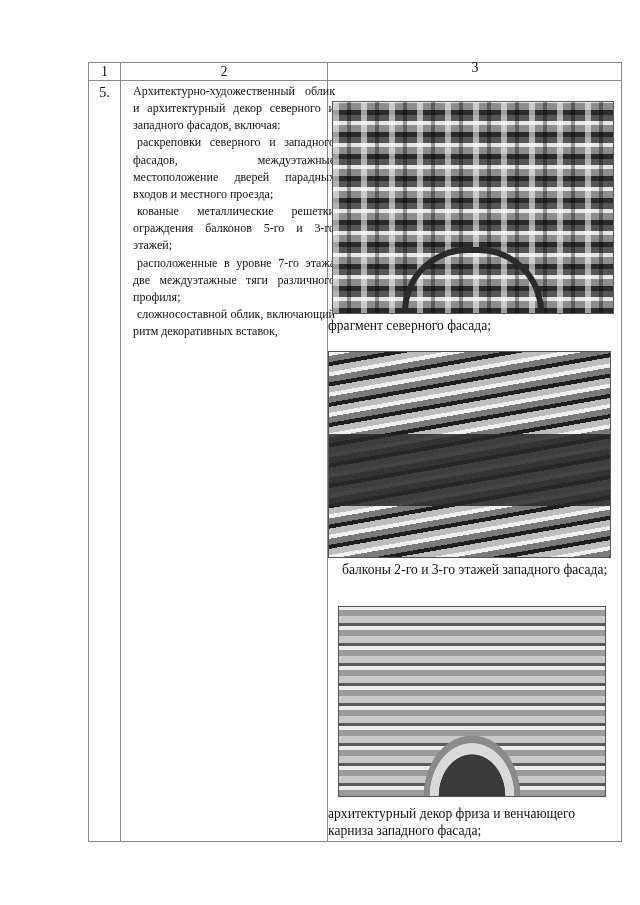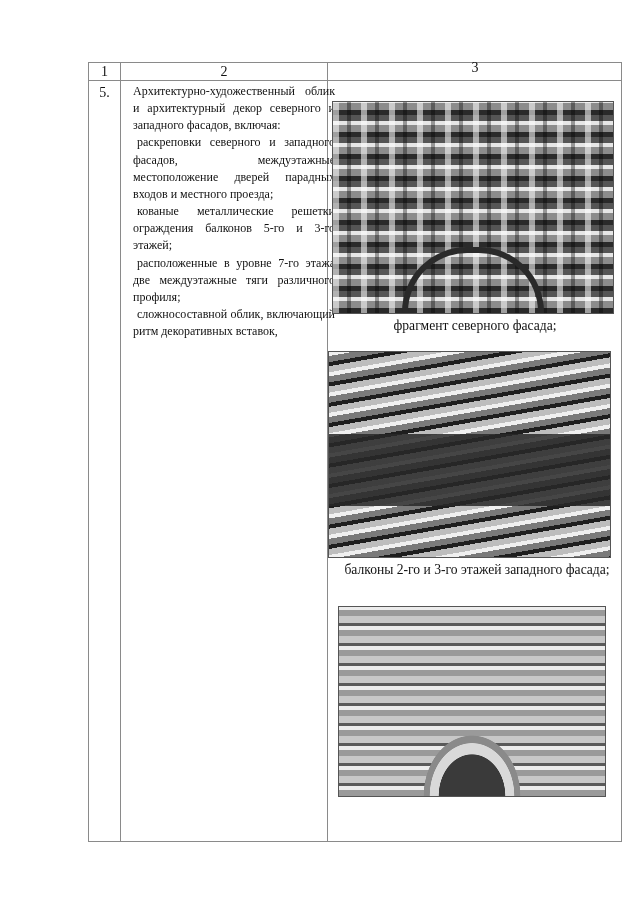--- a/index.html
+++ b/index.html
@@ -8,21 +8,21 @@
   .tbl { position:absolute; left:88px; top:62px; width:534px; height:780px;
          border:1px solid #8a8a8a; box-sizing:border-box; }
   .vline { position:absolute; top:0; bottom:0; width:1px; background:#8a8a8a; }
   .hline { position:absolute; left:0; right:0; height:1px; background:#8a8a8a; }
   .hdr { position:absolute; top:0; height:17px; font-size:14px; line-height:17px; text-align:center; }
   .num { position:absolute; left:0; width:31px; top:21px; font-size:14px; text-align:center; line-height:17px; }
   .desc { position:absolute; left:44px; width:202px; top:20px; font-size:12px; line-height:17.15px; }
   .desc p { margin:0; text-align:justify; text-align-last:left; }
   .desc p.item { text-indent:4px; }
   .photo { position:absolute; border:1px solid #555; box-sizing:border-box; overflow:hidden; }
-  .cap { position:absolute; font-size:13.6px; line-height:17px; text-align:center; }
+  .cap { position:absolute; font-size:13.6px; line-height:17px; }
   
   .ph1 { background:
       repeating-linear-gradient(90deg, rgba(255,255,255,.55) 0 6px, transparent 6px 14px, rgba(0,0,0,.35) 14px 18px, transparent 18px 28px),
       repeating-linear-gradient(0deg, #2a2a2a 0 5px, #8c8c8c 5px 12px, #e6e6e6 12px 16px, #555 16px 22px);
   }
   .ph2 { background:
       linear-gradient(180deg, transparent 0 40%, rgba(40,40,40,.85) 40% 75%, transparent 75%),
       repeating-linear-gradient(170deg, #f0f0f0 0 4px, #7a7a7a 4px 10px, #1e1e1e 10px 14px, #bdbdbd 14px 20px);
   }
   .ph3 { background:
@@ -56,13 +56,14 @@
 
   <div class="photo ph1" style="left:243px;top:38px;width:282px;height:213px">
     <div class="arch"></div>
   </div>
   <div class="cap" style="left:239px;top:254px;width:294px">фрагмент северного фасада;</div>
 
   <div class="photo ph2" style="left:239px;top:288px;width:283px;height:207px"></div>
   <div class="cap" style="left:253px;top:498px;width:270px">балконы 2-го и 3-го этажей западного фасада;</div>
 
   <div class="photo ph3" style="left:249px;top:543px;width:268px;height:191px"></div>
+  <div class="cap" style="left:239px;top:742px;width:294px">архитектурный декор фриза и венчающего карниза западного фасада;</div>
 </div>
 
 </body></html>

